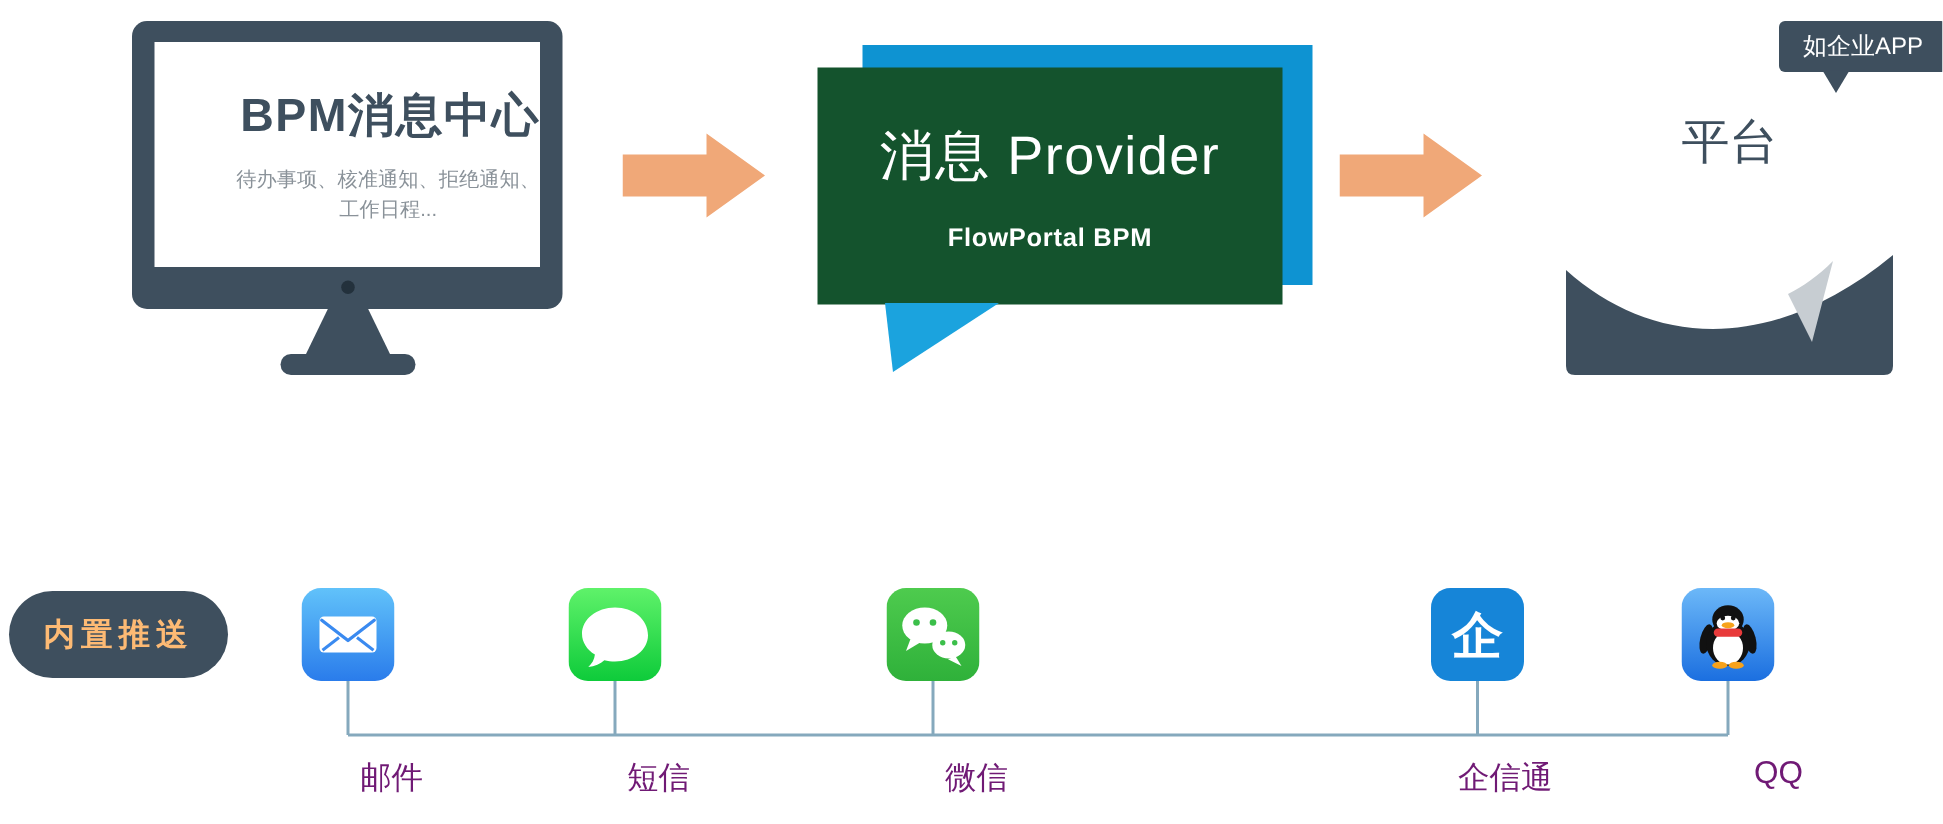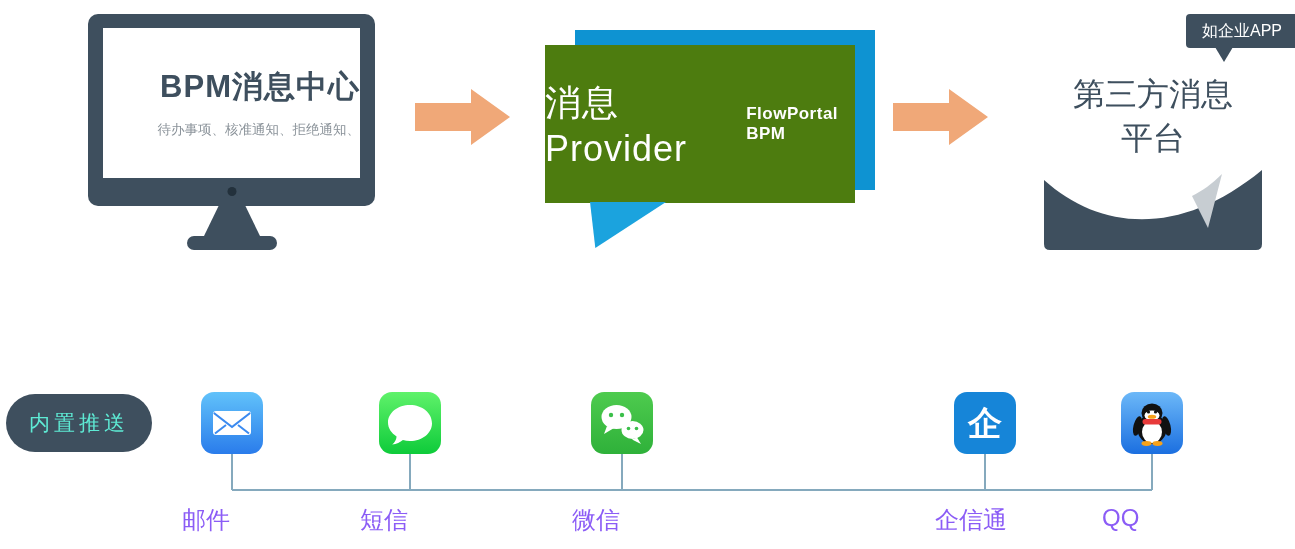--- a/index.html
+++ b/index.html
@@ -13,49 +13,50 @@
   .monitor-sub{font-size:13.5px;color:#8a9299;line-height:1.45;text-align:center;}
   .monitor-dot{position:absolute;left:50%;transform:translateX(-50%);top:173px;width:9px;height:9px;border-radius:50%;background:#23313c;}
   .monitor-neck{position:absolute;left:204px;top:206px;width:56px;height:30px;background:#3e4f5e;clip-path:polygon(26% 0,74% 0,100% 100%,0 100%);}
   .monitor-base{position:absolute;left:187px;top:236px;width:90px;height:14px;background:#3e4f5e;border-radius:7px;}
 
   
   .arrow{position:absolute;width:96px;height:58px;}
 
   
   .bubble-back{position:absolute;left:575px;top:30px;width:300px;height:160px;background:#0e93d2;}
-  .bubble-front{position:absolute;left:545px;top:45px;width:310px;height:158px;background:#4d7c0f;display:flex;flex-direction:row;align-items:center;justify-content:center;gap:20px;}
+  .bubble-front{position:absolute;left:545px;top:45px;width:310px;height:158px;background:#14532d;display:flex;flex-direction:column;align-items:center;justify-content:center;gap:20px;}
   .bubble-tail{position:absolute;left:590px;top:202px;width:76px;height:46px;background:#1ba3de;clip-path:polygon(0 0,100% 0,7% 100%);}
   .bubble-title{color:#fff;font-size:36px;font-weight:500;letter-spacing:1px;}
   .bubble-sub{color:#fff;font-size:17px;font-weight:bold;letter-spacing:.5px;}
 
   
   .tp-title{position:absolute;left:1040px;top:72px;width:226px;text-align:center;font-size:32px;font-weight:500;color:#3e4f5e;line-height:1.38;}
   .tp-badge{position:absolute;left:1186px;top:14px;width:112px;height:34px;background:#3e4f5e;border-radius:4px;color:#fff;font-size:16px;display:flex;align-items:center;justify-content:center;}
   .tp-badge-pointer{position:absolute;left:1215px;top:47px;width:0;height:0;border-left:9px solid transparent;border-right:9px solid transparent;border-top:15px solid #3e4f5e;}
   .tp-swoosh{position:absolute;left:1042px;top:166px;}
 
   
-  .push-pill{position:absolute;left:6px;top:394px;width:146px;height:58px;background:#3e4f5e;border-radius:30px;display:flex;align-items:center;justify-content:center;color:#5eead4;font-size:21px;font-weight:normal;letter-spacing:4px;}
+  .push-pill{position:absolute;left:6px;top:394px;width:146px;height:58px;background:#3e4f5e;border-radius:30px;display:flex;align-items:center;justify-content:center;color:#fdba74;font-size:21px;font-weight:bold;letter-spacing:4px;}
   .channel{position:absolute;top:392px;width:100px;height:150px;}
   .channel .app-icon{position:absolute;left:19px;top:0;width:62px;height:62px;}
   .channel .stub{position:absolute;left:49px;top:62px;width:2px;height:36px;background:#85a9bd;}
-  .channel .ch-label{position:absolute;left:0;top:112px;width:100px;text-align:left;font-size:24px;color:#8b5cf6;}
+  .channel .ch-label{position:absolute;left:0;top:112px;width:100px;text-align:right;font-size:21px;color:#701a75;}
   .h-connector{position:absolute;left:232px;top:489px;width:920px;height:2px;background:#85a9bd;}
 </style>
 </head>
 <body>
 
 <div class="canvas">
 
   <div class="monitor-frame">
     <div class="monitor-screen">
       <div class="monitor-title">BPM消息中心</div>
       <div class="monitor-sub">
         <div>待办事项、核准通知、拒绝通知、</div>
+        <div>工作日程...</div>
       </div>
     </div>
     <div class="monitor-dot"></div>
   </div>
   <div class="monitor-neck"></div>
   <div class="monitor-base"></div>
 
   <svg class="arrow" style="left:415px;top:88px;" viewBox="0 0 96 58">
     <polygon points="0,15 56,15 56,1 95,29 56,57 56,43 0,43" fill="#f0a878"></polygon>
   </svg>
@@ -67,21 +68,20 @@
   </div>
   <div class="bubble-tail"></div>
 
   <svg class="arrow" style="left:893px;top:88px;" viewBox="0 0 96 58">
     <polygon points="0,15 56,15 56,1 95,29 56,57 56,43 0,43" fill="#f0a878"></polygon>
   </svg>
 
   <div class="tp-badge">如企业APP</div>
   <div class="tp-badge-pointer"></div>
   <div class="tp-title">
-    <div>第三方消息</div>
     <div>平台</div>
   </div>
   <svg class="tp-swoosh" width="222" height="88" viewBox="0 0 222 88">
     <path d="M2 14 C 60 66 140 70 220 4 L 220 78 Q 220 84 214 84 L 8 84 Q 2 84 2 78 Z" fill="#3e4f5e"></path>
     <path d="M150 30 L166 62 L180 8 C 170 18 160 25 150 30 Z" fill="#c7cdd2"></path>
   </svg>
 
   <div class="push-pill">内置推送</div>
   <div class="h-connector"></div>
 

